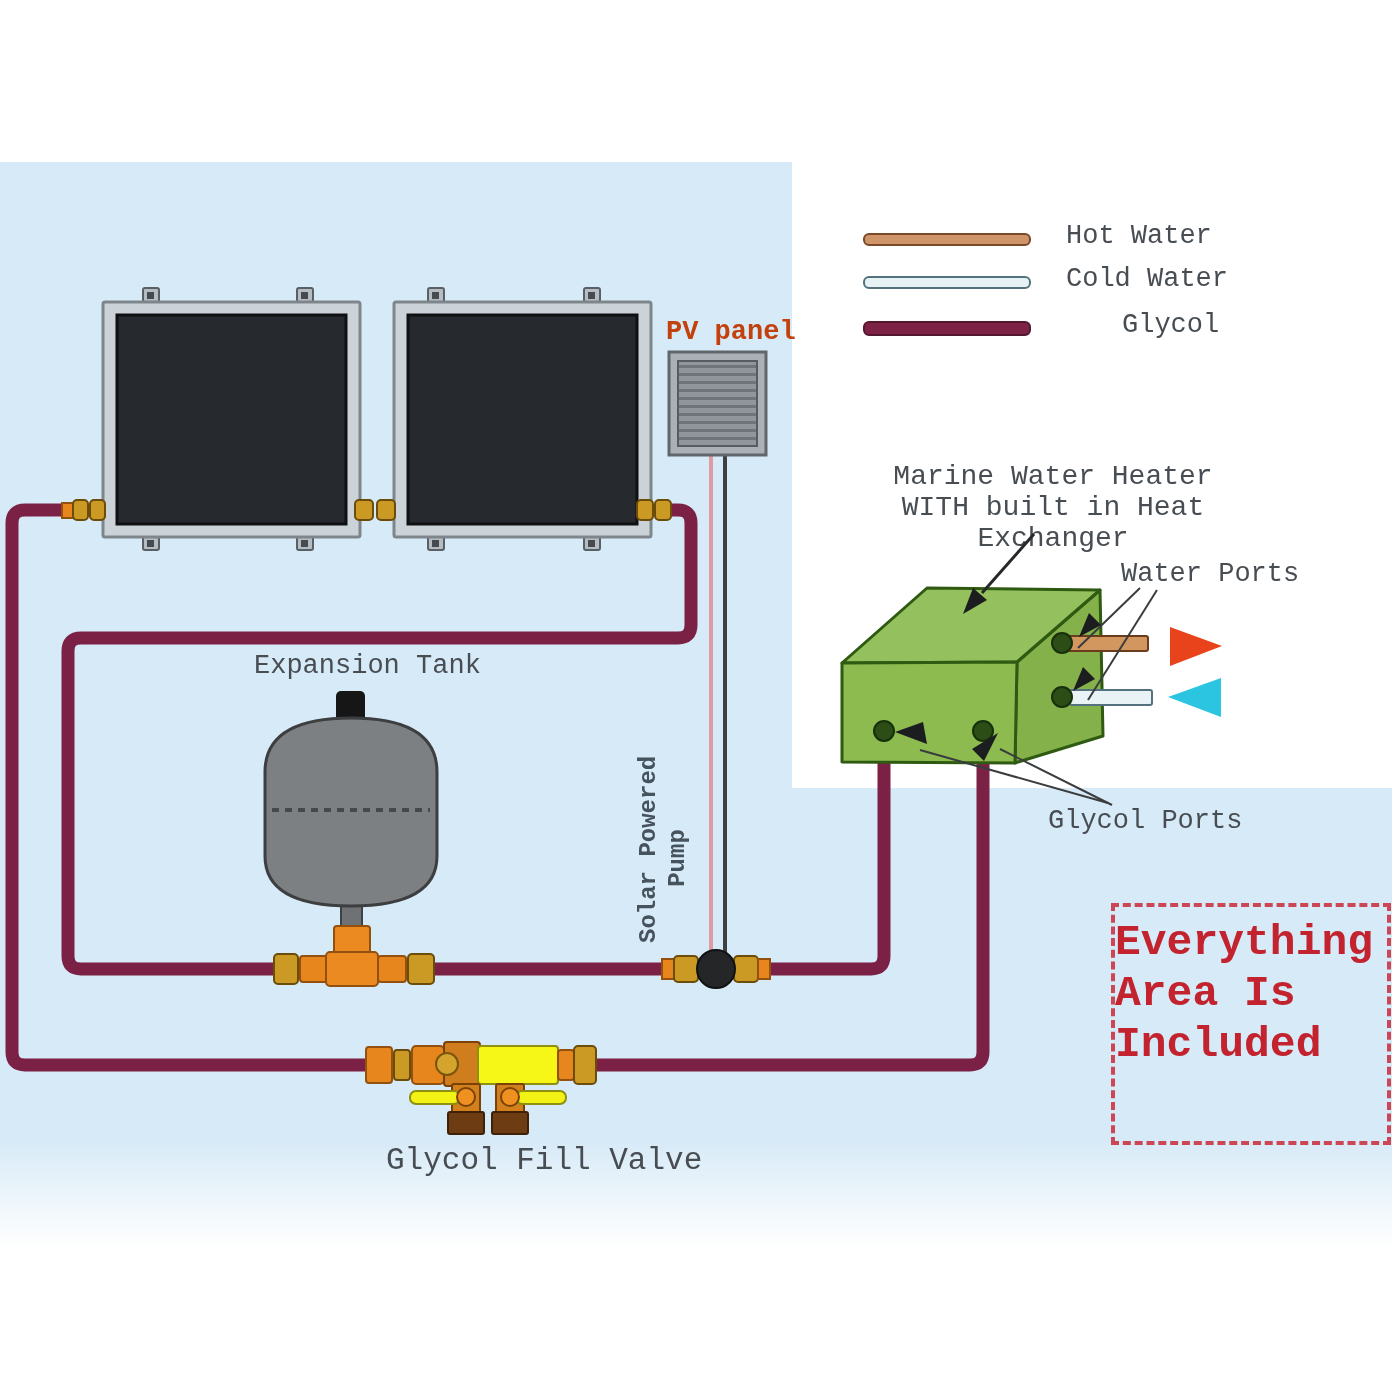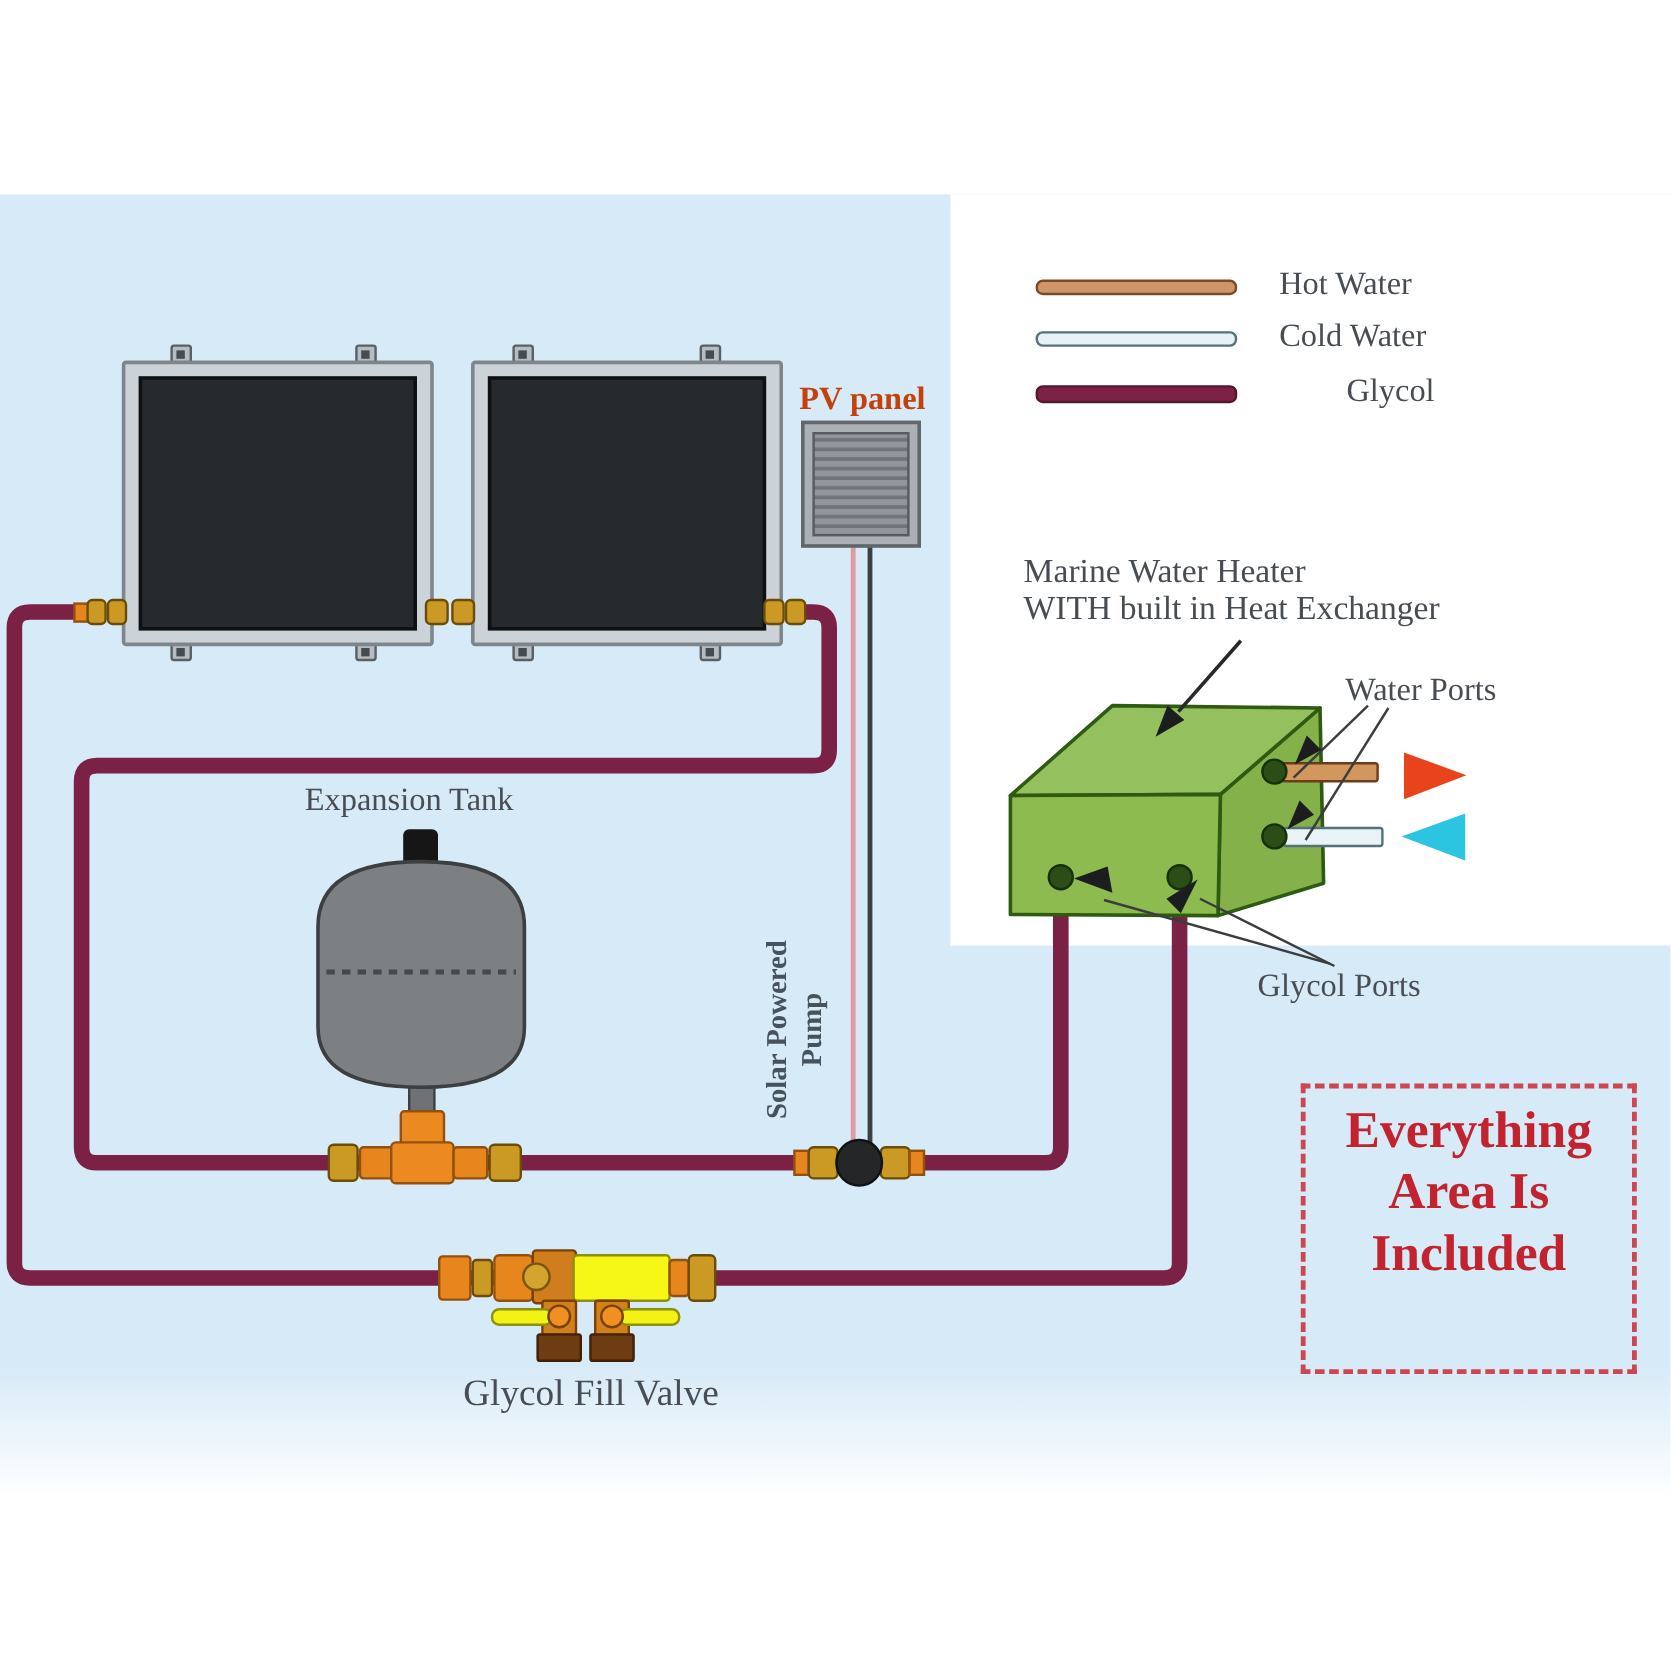--- a/index.html
+++ b/index.html
@@ -1,47 +1,47 @@
 <!DOCTYPE html>
 <html><head>
 <meta charset="utf-8">
 <style>
   html,body { margin:0; padding:0; background:#ffffff; }
   #canvas {
     position:relative; width:1400px; height:1400px; background:#ffffff;
-    font-family:Liberation Serif, serif; overflow:hidden;
+    font-family:Liberation Mono, monospace; overflow:hidden;
   }
   .abs { position:absolute; }
   #blue-area {
     left:0; top:162px; width:1392px; height:1086px;
     background:linear-gradient(180deg,#d7eaf7 0%,#d7eaf7 90%,rgba(215,234,247,0) 100%);
   }
   #white-cutout { left:792px; top:162px; width:608px; height:626px; background:#ffffff; }
   svg#diagram { left:0; top:0; width:1400px; height:1400px; }
   .lbl { position:absolute; color:#474d52; font-size:27px; white-space:nowrap; }
   .legend-bar { position:absolute; width:164px; border-radius:6px; }
   #legend-bar-hot    { left:863px; top:233px; height:9px;  background:#cf9468; border:2px solid #7a4a28; }
   #legend-bar-cold   { left:863px; top:276px; height:9px;  background:#e6f2f4; border:2px solid #54727e; }
   #legend-bar-glycol { left:863px; top:321px; height:11px; background:#7e2245; border:2px solid #54182e; }
   #lbl-legend-hot  { left:1066px; top:221px; }
   #lbl-legend-cold { left:1066px; top:264px;text-align:center; }
   #lbl-legend-gly  { left:1122px; top:310px; }
   #lbl-pv { left:666px; top:317px; font-weight:bold; color:#c2410c; font-size:27px; }
-  #lbl-heater { left:853px; top:461px; width:400px; line-height:31px; font-size:28px; white-space:normal; }
+  #lbl-heater { left:853px; top:461px; width:400px; text-align:center; line-height:31px; font-size:28px; white-space:normal; }
   #lbl-waterports { left:1121px; top:559px; }
   #lbl-glycolports { left:1048px; top:806px; }
   #lbl-tank { left:254px; top:651px; }
   #lbl-fillvalve { left:386px; top:1143px; font-size:31px; }
   #lbl-pump {
     left:578px; top:829px; width:170px; transform:rotate(-90deg);
     text-align:center; font-size:24px; font-weight:bold; color:#46525c; line-height:29px;
   }
   #included-box {
-    left:1084px; top:903px; width:272px; height:224px;
-    border:4px dashed #cc4653; text-align:center; padding-top:10px;
+    left:1111px; top:903px; width:272px; height:224px;
+    border:4px dashed #cc4653; text-align:left; padding-top:10px;
   }
   #included-box span { display:block; font-size:43px; font-weight:bold; color:#c2232e; line-height:51px; }
 </style>
 </head>
 <body>
 
 <div id="canvas">
 
   <div id="blue-area" class="abs"></div>
   <div id="white-cutout" class="abs"></div>

